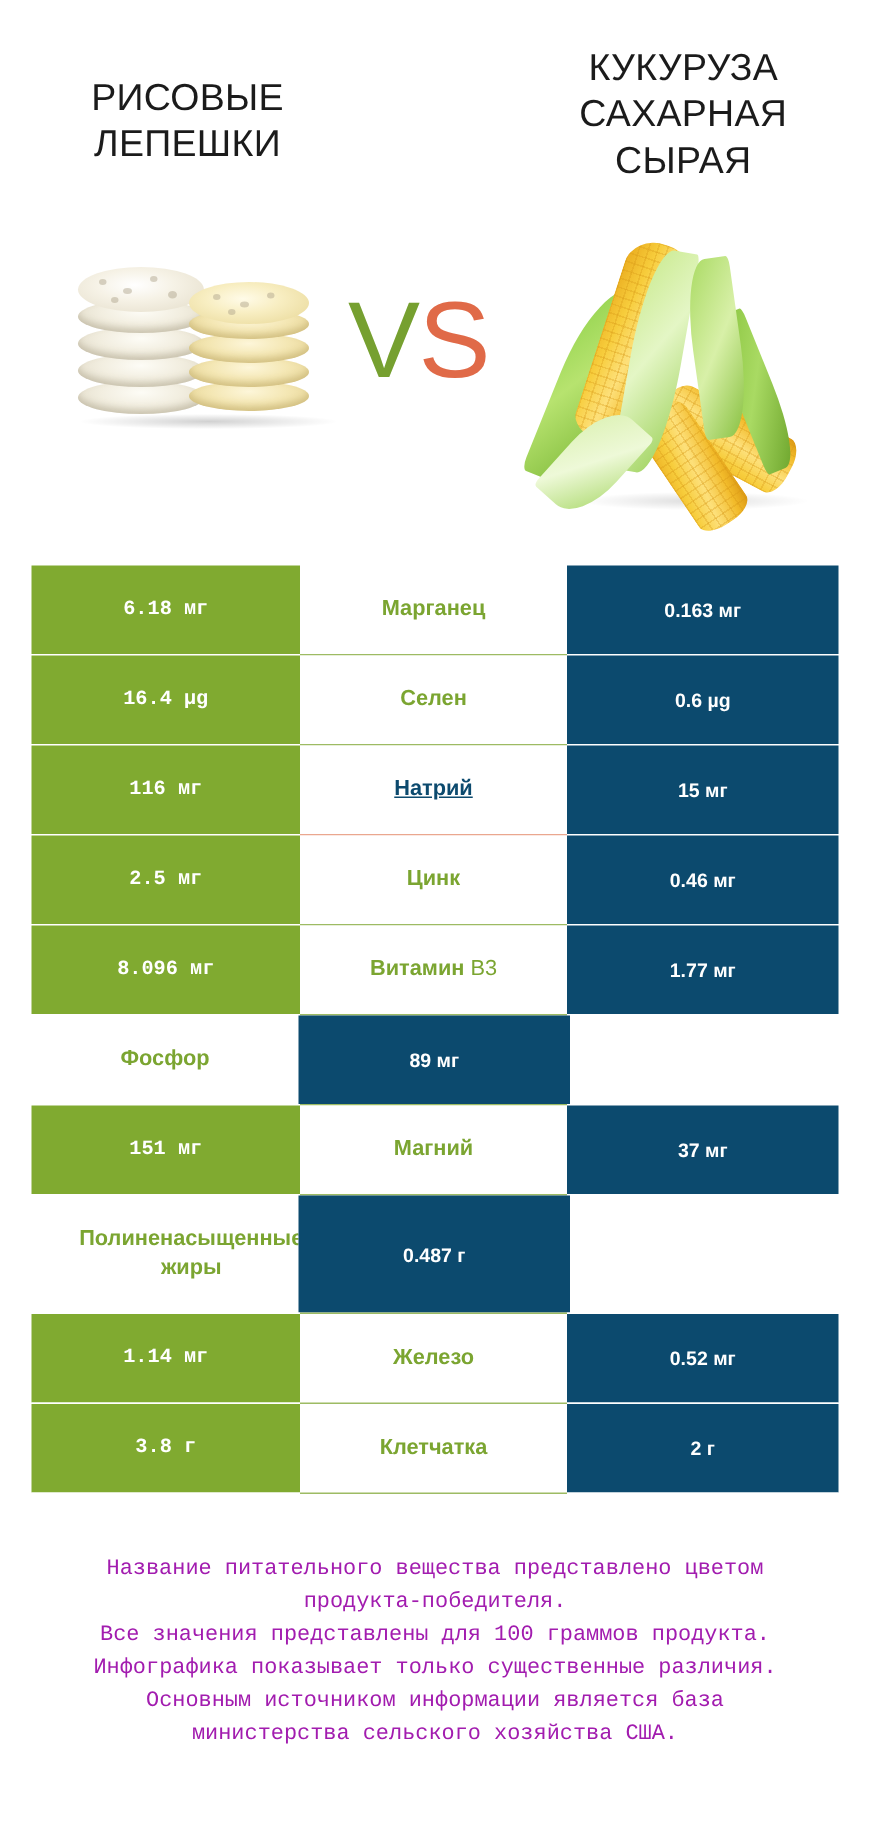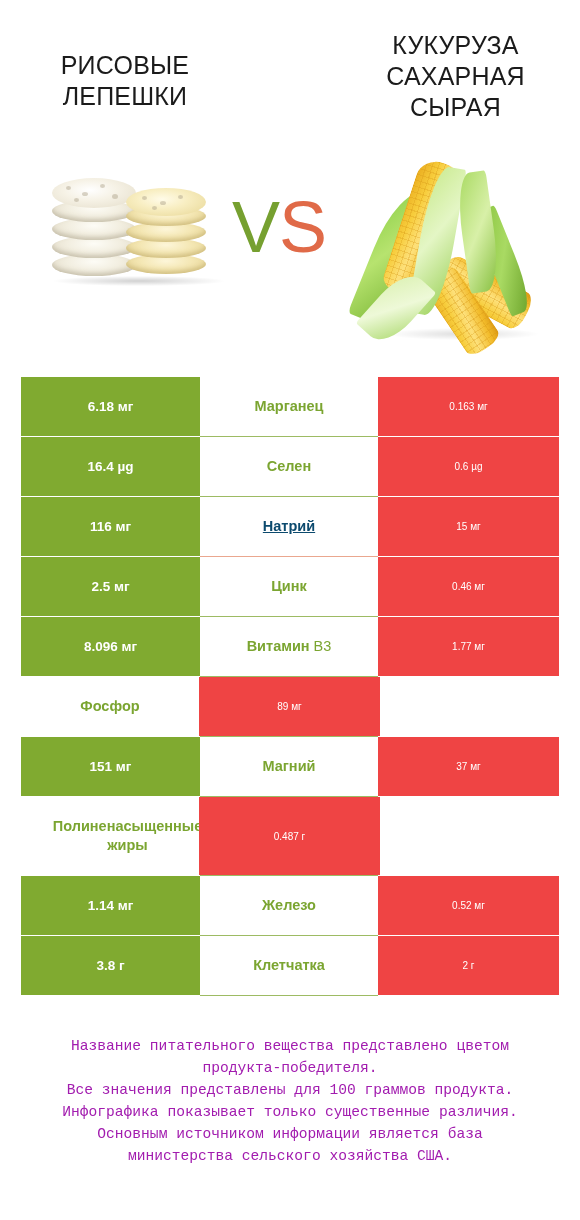--- a/index.html
+++ b/index.html
@@ -156,27 +156,28 @@
     justify-content: center;
     text-align: center;
     box-sizing: border-box;
   }
   .cell-left {
     width: 179px;
     background: #80aa30;
     color: #ffffff;
     font-size: 13.5px;
     font-weight: bold;
+    font-family: Liberation Mono, monospace;
   }
   .cell-right {
     width: 181px;
-    background: #ef4444;
+    background: #0c4a6e;
     color: #ffffff;
-    font-size: 10px;
-    font-weight: normal;
+    font-size: 13px;
+    font-weight: bold;
   }
   .cell-mid {
     width: 178px;
     background: #ffffff;
     font-size: 14.5px;
     font-weight: bold;
     line-height: 19px;
     overflow: hidden;
     white-space: nowrap;
     padding: 0 1px;

